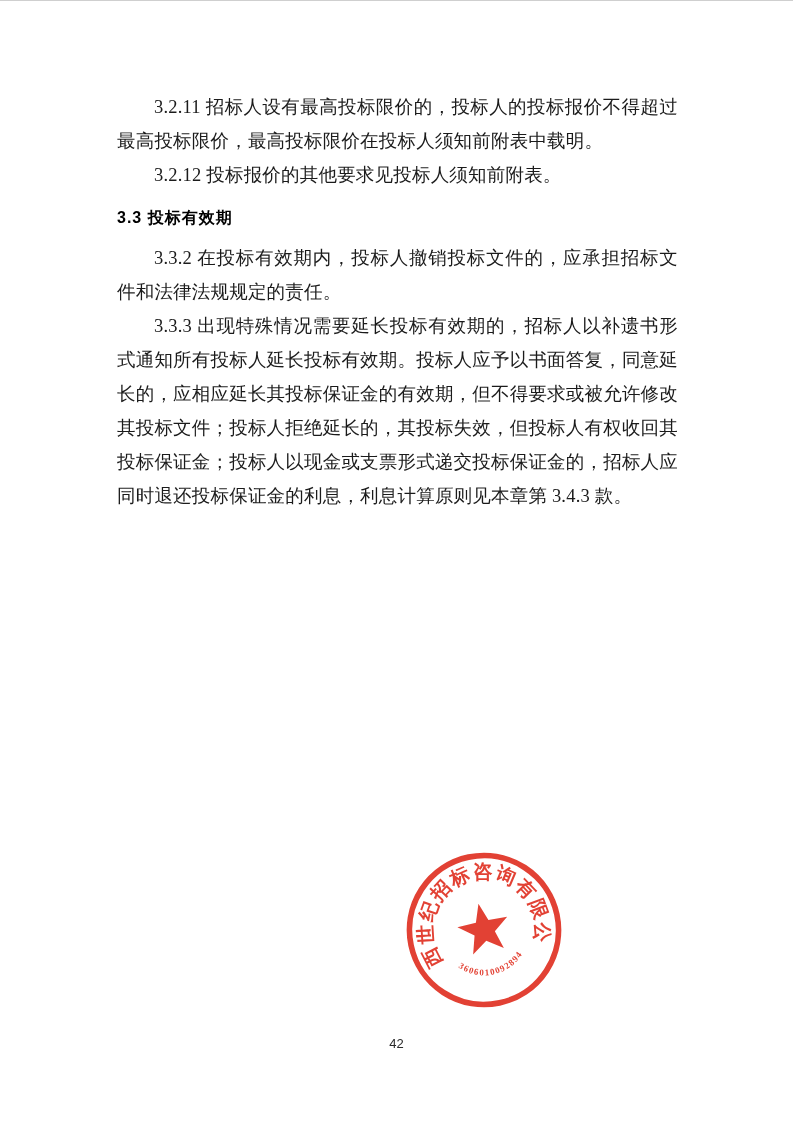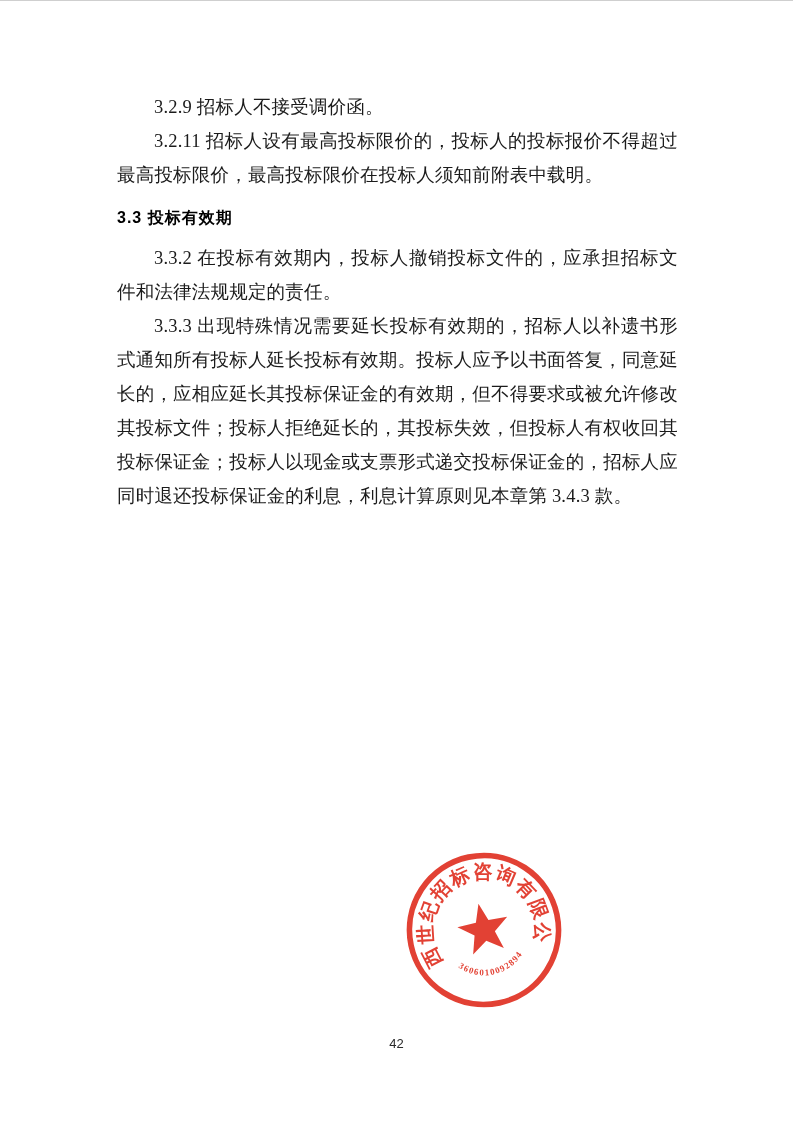--- a/index.html
+++ b/index.html
@@ -63,25 +63,25 @@
 </style>
 </head>
 <body>
 
 <div class="page-top-edge"></div>
 
 <div class="document-body">
 
 
 
-  <p class="body-text">3.2.9 招标人不接受调价函。</p>
 
 
   <p class="body-text">3.2.11 招标人设有最高投标限价的，投标人的投标报价不得超过最高投标限价，最高投标限价在投标人须知前附表中载明。</p>
 
+  <p class="body-text">3.2.12 投标报价的其他要求见投标人须知前附表。</p>
 
   <h2 class="section-heading">3.3 投标有效期</h2>
 
 
   <p class="body-text">3.3.2 在投标有效期内，投标人撤销投标文件的，应承担招标文件和法律法规规定的责任。</p>
 
   <p class="body-text">3.3.3 出现特殊情况需要延长投标有效期的，招标人以补遗书形式通知所有投标人延长投标有效期。投标人应予以书面答复，同意延长的，应相应延长其投标保证金的有效期，但不得要求或被允许修改其投标文件；投标人拒绝延长的，其投标失效，但投标人有权收回其投标保证金；投标人以现金或支票形式递交投标保证金的，招标人应同时退还投标保证金的利息，利息计算原则见本章第 3.4.3 款。</p>
 
 </div>
 

